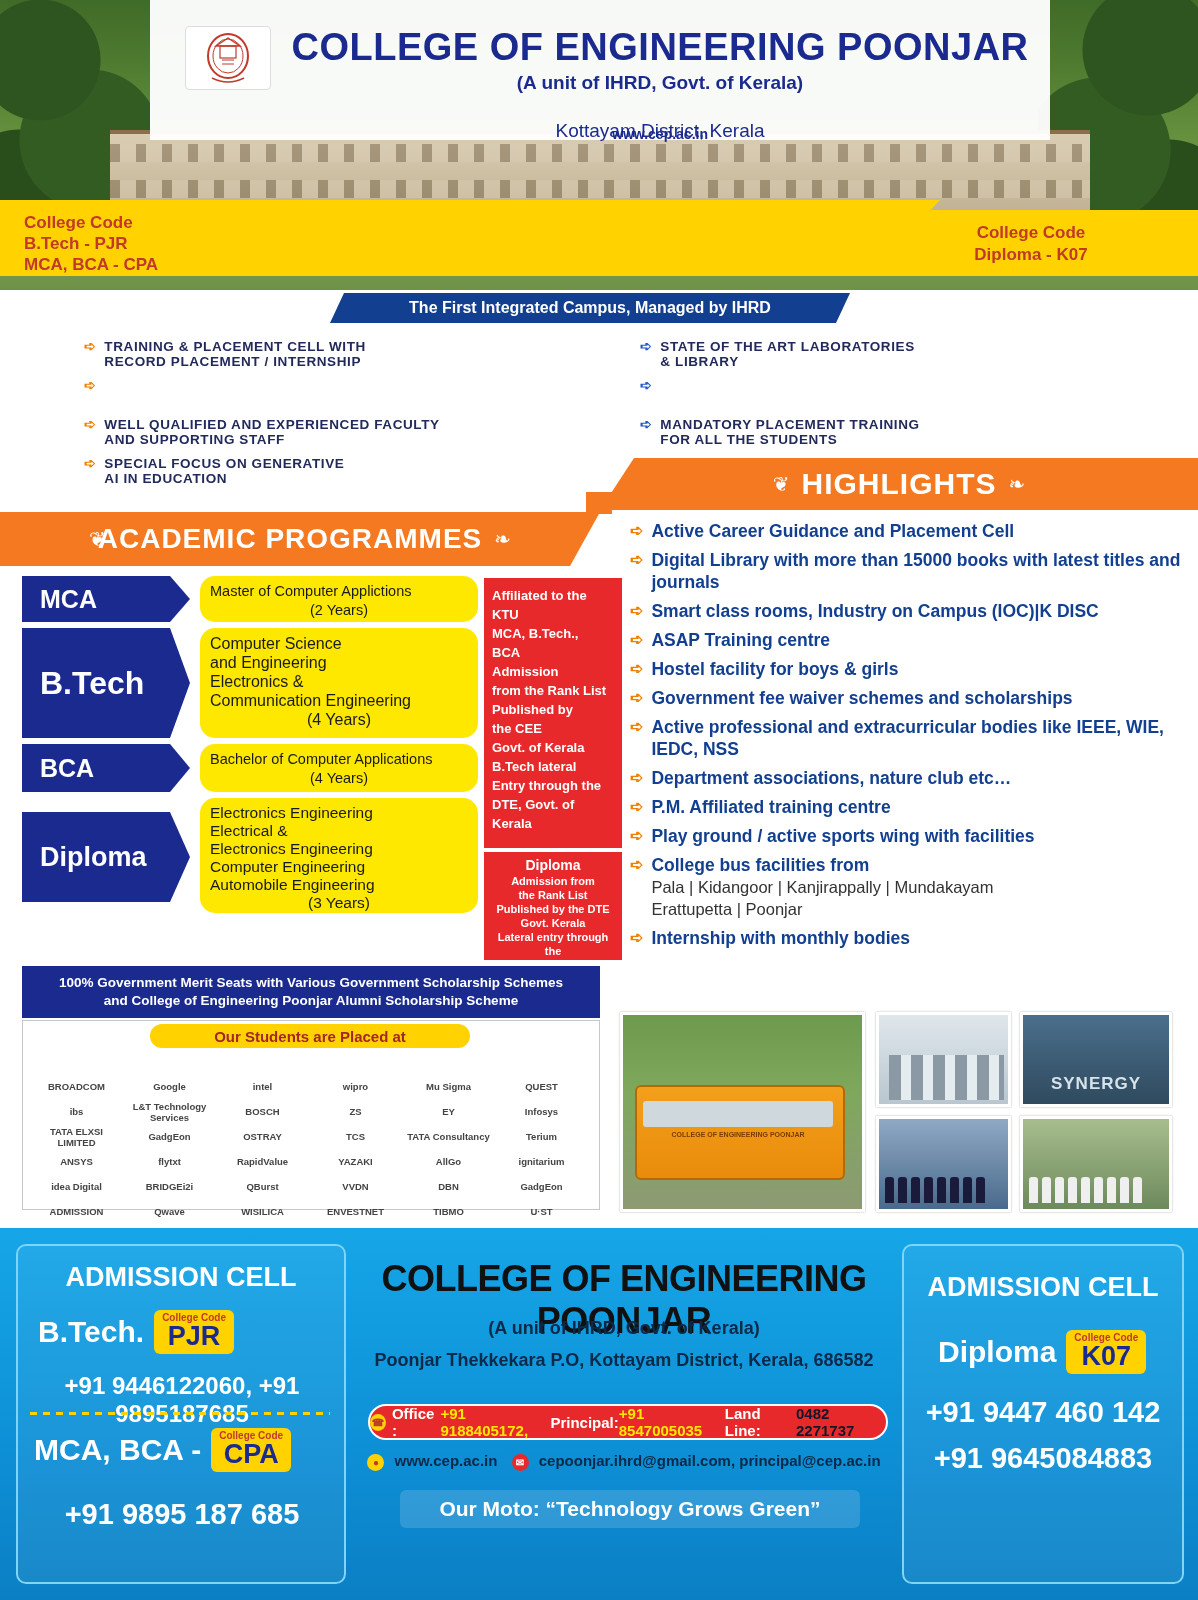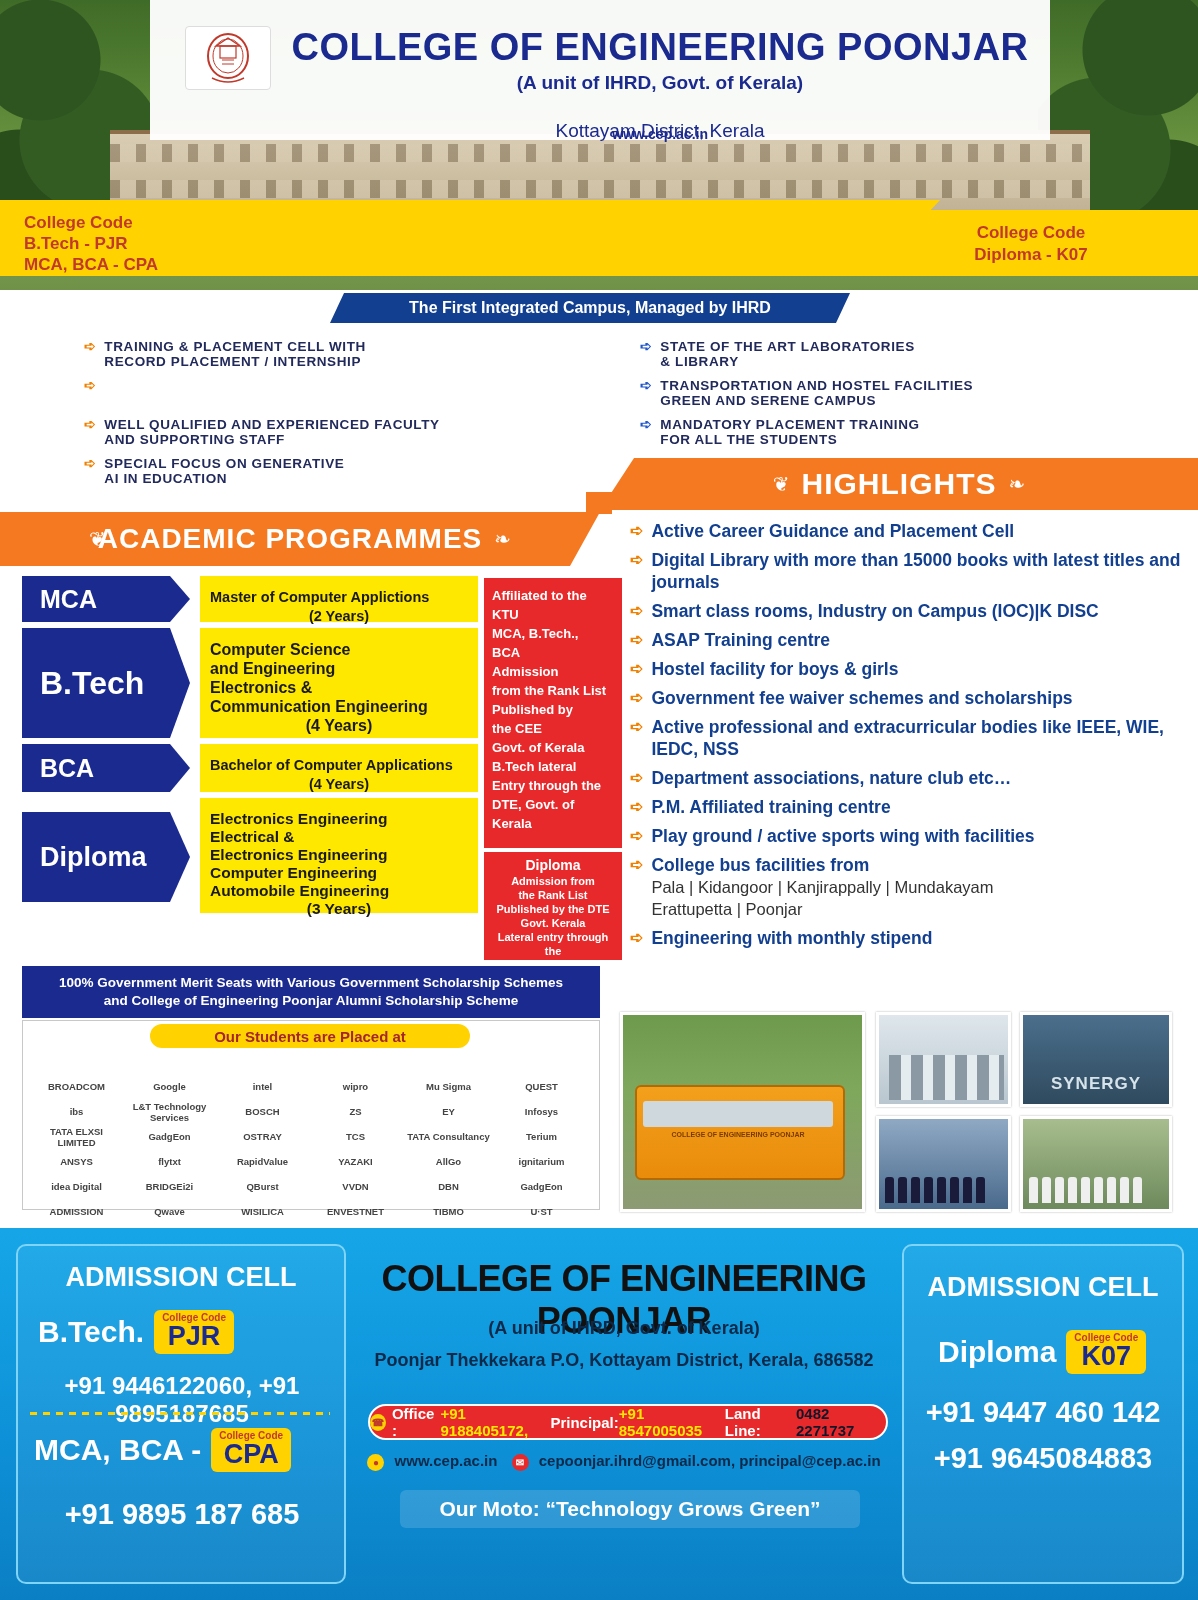--- a/index.html
+++ b/index.html
@@ -145,21 +145,21 @@
 
   .prog-area { position:absolute; top:576px; left:22px; width:578px; }
   .prog-row { position:relative; margin-bottom:6px; }
   .prog-tag {
     position:absolute; left:0; top:0; background:#1b2a8f; color:#fff;
     font-weight:800; display:flex; align-items:center; padding-left:18px;
     clip-path: polygon(0 0, calc(100% - 20px) 0, 100% 50%, calc(100% - 20px) 100%, 0 100%);
   }
   .prog-desc {
     position:absolute; left:178px; top:0; background:#ffe800; color:#1a1a1a;
-    font-weight:700; padding:12px 10px; line-height:19px;
+    font-weight:400; padding:6px 10px; line-height:19px;border-radius:15px;
   }
   .red-box {
     position:absolute; left:462px; top:0; width:138px; background:#e8292b; color:#fff;
     padding:8px 8px; font-size:13px; line-height:19px; font-weight:600;
   }
   .red-box2 {
     position:absolute; left:462px; width:138px; background:#e8292b; color:#fff;
     padding:6px 8px; font-size:11px; line-height:14px; font-weight:600; text-align:center;
   }
   .merit-band {
@@ -340,24 +340,20 @@
 
     <div class="feat" style="left:640px; top:5px; width:540px;">
       <span class="arrow arrow-b">➪</span>
       <span class="feat-txt">
         <span style="display:block">STATE OF THE ART LABORATORIES</span>
         <span style="display:block">&amp; LIBRARY</span>
       </span>
     </div>
     <div class="feat" style="left:640px; top:44px; width:540px;">
       <span class="arrow arrow-b">➪</span>
-      <span class="feat-txt">
-        <span style="display:block">TRANSPORTATION AND HOSTEL FACILITIES</span>
-        <span style="display:block">GREEN AND SERENE CAMPUS</span>
-      </span>
     </div>
     <div class="feat" style="left:640px; top:83px; width:540px;">
       <span class="arrow arrow-b">➪</span>
       <span class="feat-txt">
         <span style="display:block">MANDATORY PLACEMENT TRAINING</span>
         <span style="display:block">FOR ALL THE STUDENTS</span>
       </span>
     </div>
   </div>
 
@@ -410,21 +406,21 @@
     <div class="hl-item">
       <span class="hl-ar">➪</span>
       <span>
         <span class="hl-tx" style="display:block">College bus facilities from</span>
         <span class="hl-tx plain" style="display:block">Pala  |  Kidangoor   |  Kanjirappally   |   Mundakayam</span>
         <span class="hl-tx plain" style="display:block">Erattupetta   |   Poonjar</span>
       </span>
     </div>
     <div class="hl-item">
         <span class="hl-ar">➪</span>
-        <span class="hl-tx">Engineering with monthly stipend</span>
+        <span class="hl-tx">Internship with monthly bodies</span>
       </div>
   </div>
 
   <div class="orange-sq"></div>
   <div class="ap-header">
     <span class="deco">❦</span>
     <span class="ap-header-text">ACADEMIC PROGRAMMES</span>
     <span class="deco">❧</span>
   </div>
 

